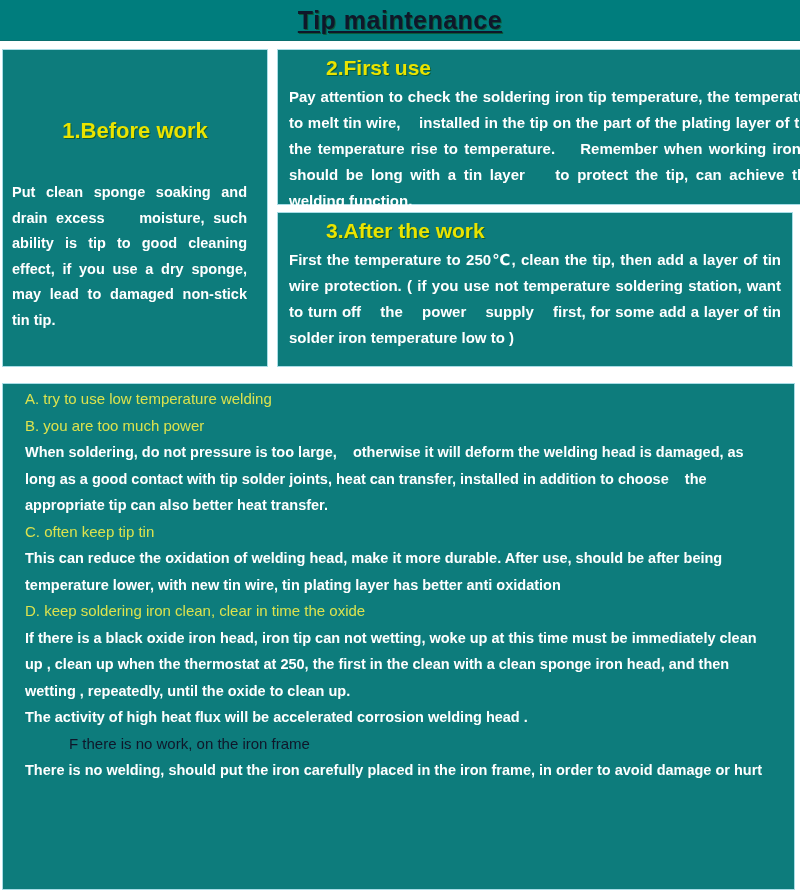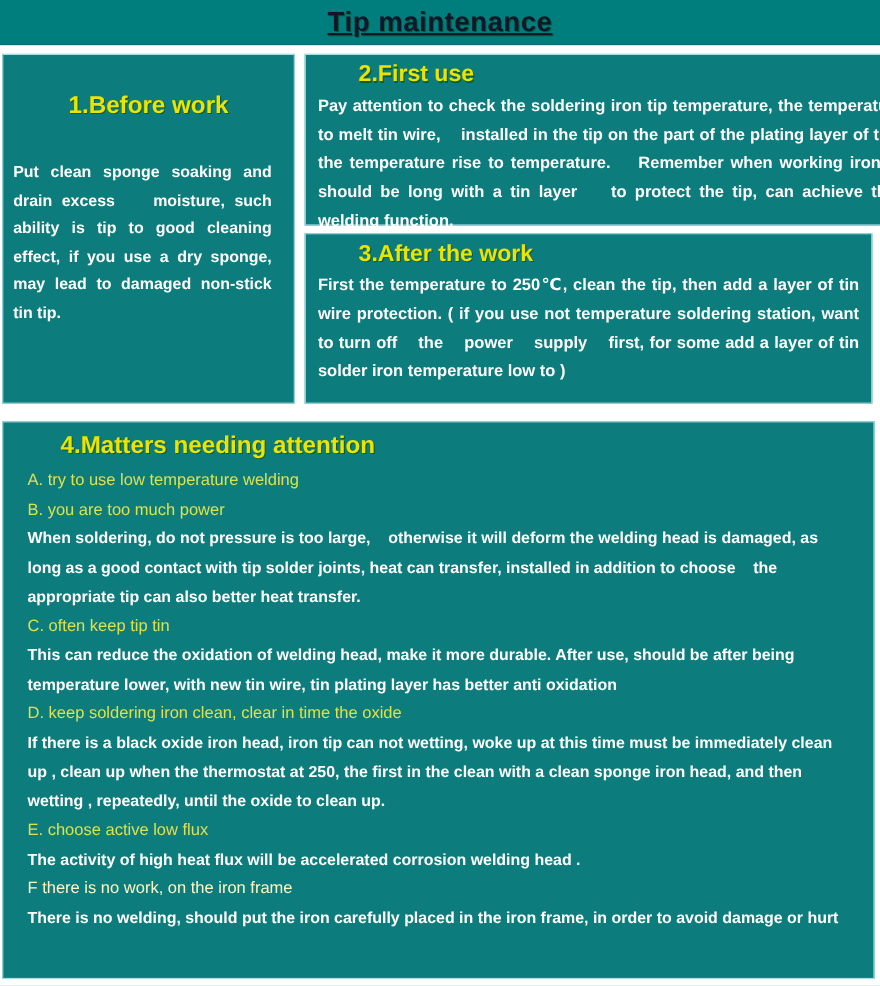--- a/index.html
+++ b/index.html
@@ -45,21 +45,21 @@
   .panel-4 { left: 2px;   top: 383px; width: 793px; height: 507px; }
 
   .panel-heading {
     color: #eae400;
     font-weight: bold;
     text-shadow: 1px 1px 0 #0c5c38;
   }
   .panel-1 .panel-heading {
     text-align: center;
     font-size: 22px;
-    padding-top: 33px;
+    padding-top: 68px;
   }
   .panel-2 .panel-heading,
   .panel-3 .panel-heading {
     font-size: 21px;
     padding: 6px 0 2px 48px;
   }
   .panel-4 .panel-heading {
     font-size: 22px;
     padding: 8px 0 4px 52px;
   }
@@ -83,21 +83,21 @@
   .attention-sections {
     padding: 2px 18px 0 22px;
   }
   .attn-label {
     color: #dce24e;
     font-size: 15px;
     font-weight: normal;
     line-height: 26.5px;
     white-space: pre-wrap;
   }
-  .attn-label.white-label { color: #fef9c3; }
+  .attn-label.white-label { color: #0f172a; margin-left: 44px; }
   .attn-body {
     color: #ffffff;
     font-size: 14.5px;
     font-weight: bold;
     line-height: 26.5px;
     white-space: pre-wrap;
   }
 </style>
 </head>
 <body>
@@ -117,21 +117,20 @@
     <div class="panel-heading">2.First use</div>
     <div class="panel-body">Pay attention to check the soldering iron tip temperature, the temperature just to melt tin wire,    installed in the tip on the part of the plating layer of tin, then the temperature rise to temperature.    Remember when working iron nozzle should be long with a tin layer    to protect the tip, can achieve the best welding function.</div>
   </div>
 
   <div class="panel panel-3">
     <div class="panel-heading">3.After the work</div>
     <div class="panel-body">First the temperature to 250℃, clean the tip, then add a layer of tin wire protection. ( if you use not temperature soldering station, want    to turn off    the    power    supply    first, for some add a layer of tin solder iron temperature low to )</div>
   </div>
 
   <div class="panel panel-4">
-    <div class="panel-heading">4.Matters needing attention</div>
     <div class="attention-sections">
 
       <div>
         <div class="attn-label">A. try to use low temperature welding</div>
       </div>
 
       <div>
         <div class="attn-label">B. you are too much power</div>
         <div class="attn-body">When soldering, do not pressure is too large,    otherwise it will deform the welding head is damaged, as long as a good contact with tip solder joints, heat can transfer, installed in addition to choose    the appropriate tip can also better heat transfer.</div>
       </div>
@@ -140,21 +139,20 @@
         <div class="attn-label">C. often keep tip tin</div>
         <div class="attn-body">This can reduce the oxidation of welding head, make it more durable. After use, should be after being temperature lower, with new tin wire, tin plating layer has better anti oxidation</div>
       </div>
 
       <div>
         <div class="attn-label">D. keep soldering iron clean, clear in time the oxide</div>
         <div class="attn-body">If there is a black oxide iron head, iron tip can not wetting, woke up at this time must be immediately clean up , clean up when the thermostat at 250, the first in the clean with a clean sponge iron head, and then wetting , repeatedly, until the oxide to clean up.</div>
       </div>
 
       <div>
-        <div class="attn-label">E. choose active low flux</div>
         <div class="attn-body">The activity of high heat flux will be accelerated corrosion welding head .</div>
       </div>
 
       <div>
         <div class="attn-label white-label">F there is no work, on the iron frame</div>
         <div class="attn-body">There is no welding, should put the iron carefully placed in the iron frame, in order to avoid damage or hurt</div>
       </div>
 
     </div>
   </div>

